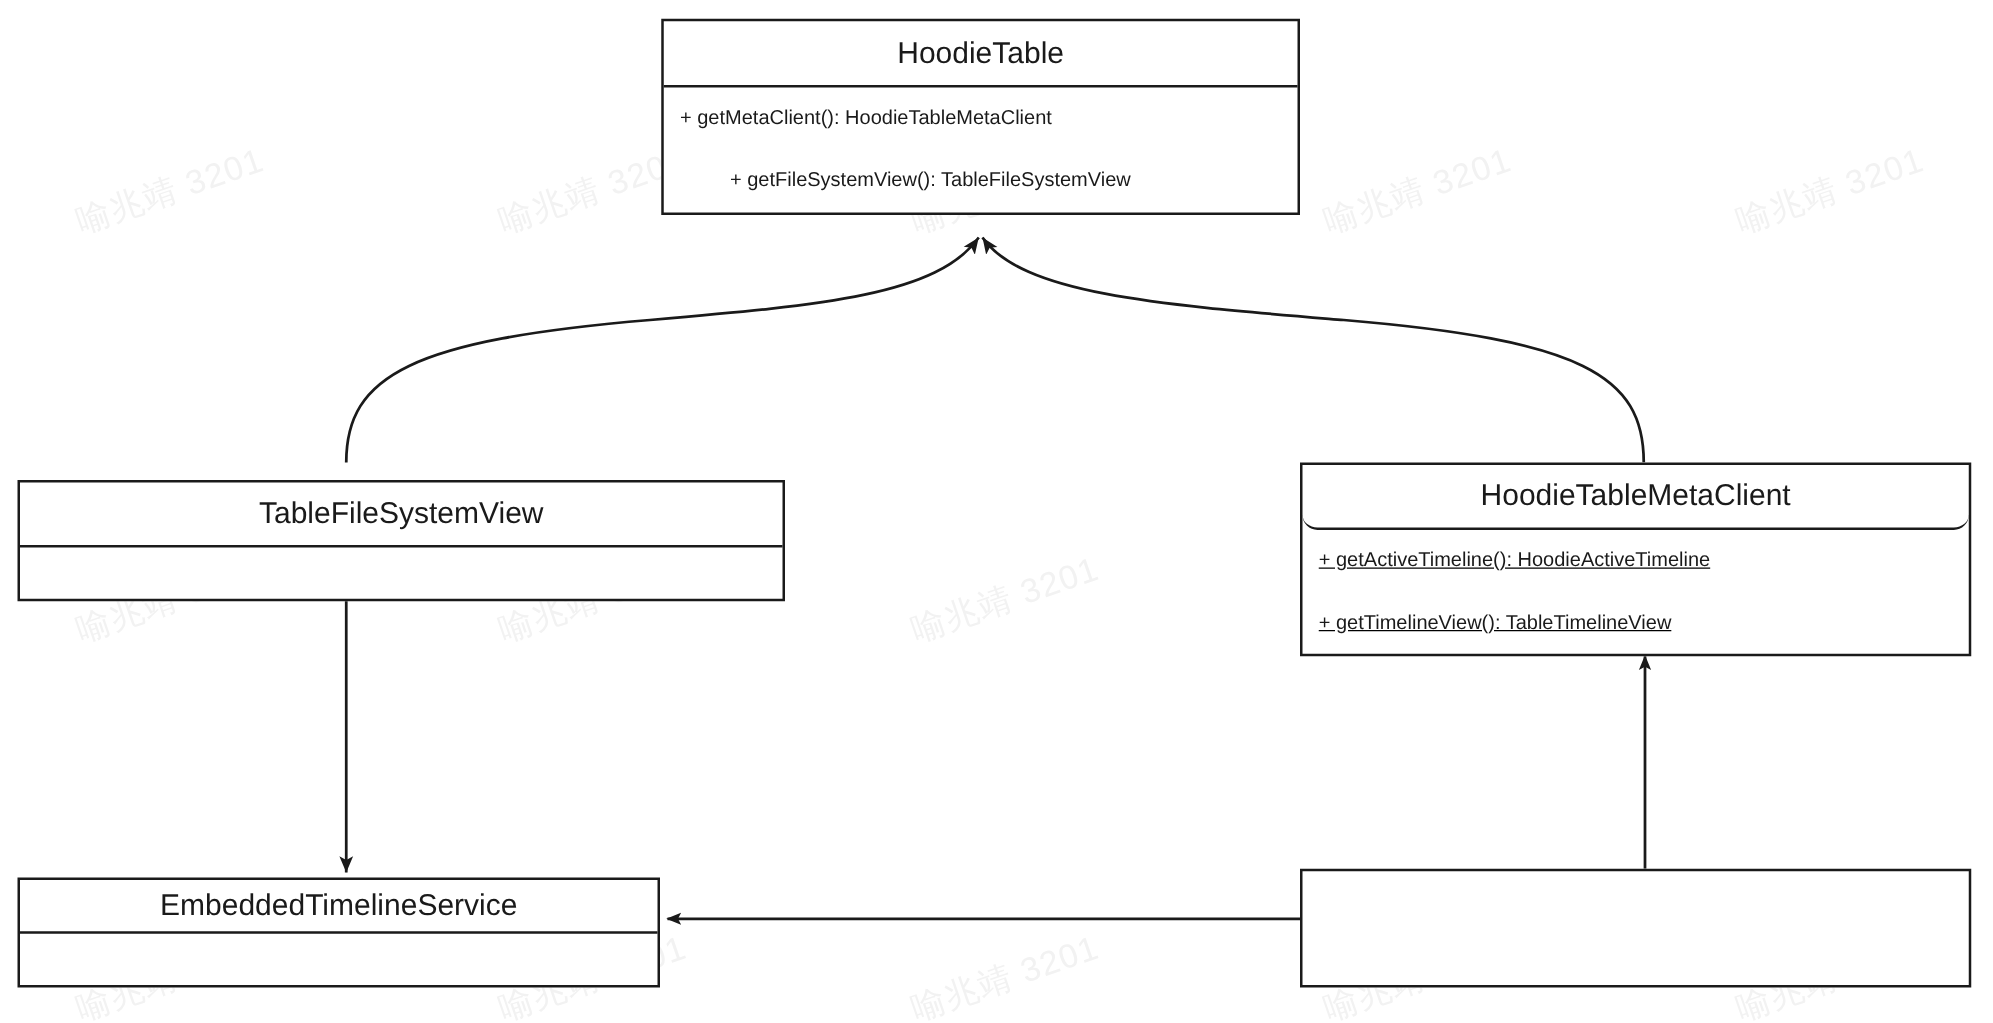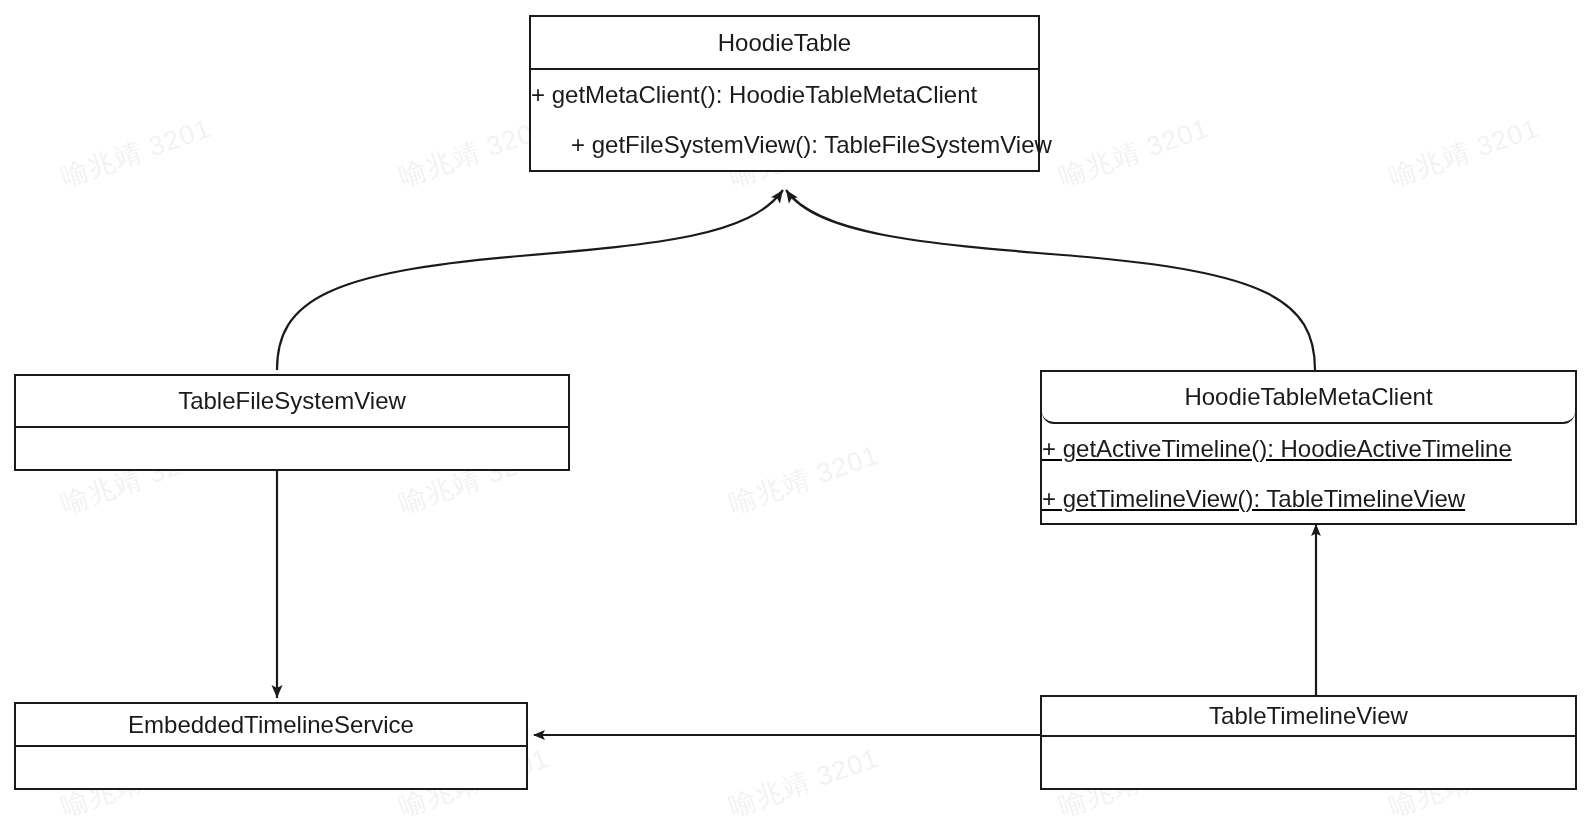--- a/index.html
+++ b/index.html
@@ -66,22 +66,23 @@
   }
   .uml-members {
     box-sizing: border-box;
     width: 100%;
     display: flex;
     flex-direction: column;
     justify-content: center;
   }
   .uml-member {
     box-sizing: border-box;
-    font-size: 24px;
+    font-size: 16px;
     color: #1a1a1a;
+    padding-left: 13px;
     white-space: nowrap;
     display: flex;
     align-items: center;
   }
   .uml-members.empty { }
 </style>
 </head>
 <body>
 
 <div id="canvas">
@@ -128,36 +129,35 @@
   </svg>
 
   <div class="uml-class" style="left:529px; top:15px; width:511px; height:157px;">
     <div class="uml-name" style="height:53px;">HoodieTable</div>
     <div class="uml-members" style="height:100px;">
       <div class="uml-member" style="height:50px;">+ getMetaClient(): HoodieTableMetaClient</div>
       <div class="uml-member" style="height:50px;margin-left:40px;">+ getFileSystemView(): TableFileSystemView</div>
     </div>
   </div>
 
-  <div class="uml-class" style="left:14px; top:374px; width:556px; height:97px;">
+  <div class="uml-class" style="left:14px; top:384px; width:614px; height:97px;">
     <div class="uml-name" style="height:52px;">TableFileSystemView</div>
     <div class="uml-members empty" style="height:41px;"></div>
   </div>
 
   <div class="uml-class" style="left:1040px; top:370px; width:537px; height:155px;">
     <div class="uml-name" style="height:52px;border-radius:12px;">HoodieTableMetaClient</div>
     <div class="uml-members" style="height:99px;text-decoration:underline;">
       <div class="uml-member" style="height:50px;">+ getActiveTimeline(): HoodieActiveTimeline</div>
       <div class="uml-member" style="height:49px;">+ getTimelineView(): TableTimelineView</div>
     </div>
   </div>
 
   <div class="uml-class" style="left:14px; top:702px; width:514px; height:88px;">
     <div class="uml-name" style="height:43px;text-align:center;">EmbeddedTimelineService</div>
     <div class="uml-members empty" style="height:43px;"></div>
   </div>
 
   <div class="uml-class" style="left:1040px; top:695px; width:537px; height:95px;">
-    <div class="uml-name" style="height:40px;">TableTimelineView</div>
     <div class="uml-members empty" style="height:53px;"></div>
   </div>
 
 </div>
 
 </body></html>

